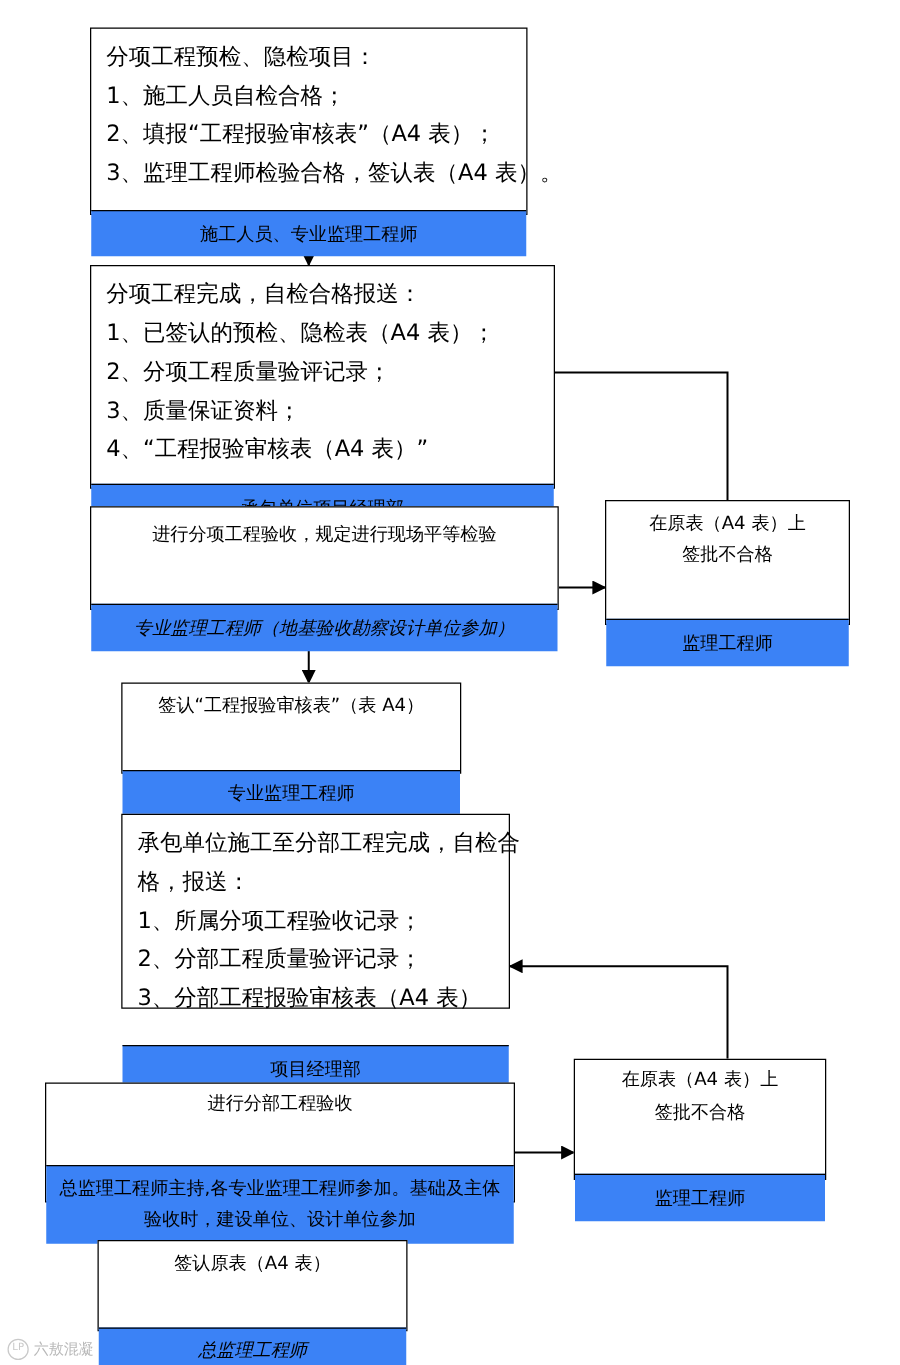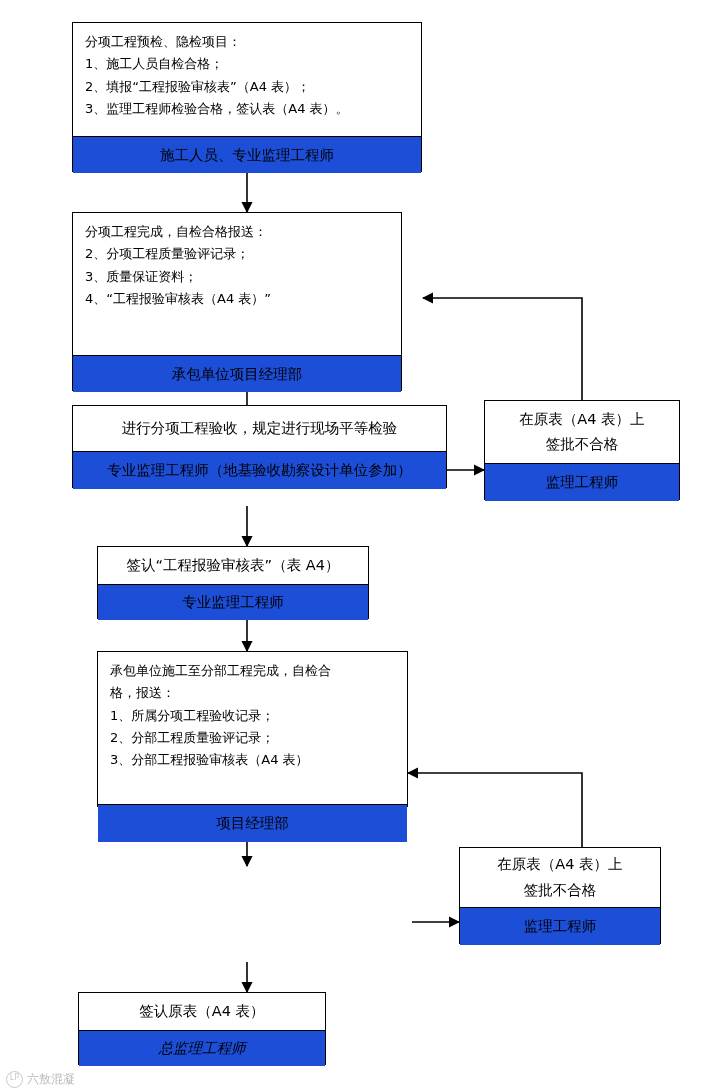--- a/index.html
+++ b/index.html
@@ -1,23 +1,23 @@
 <!DOCTYPE html>
 <html><head>
 <meta charset="utf-8">
 <style>
   html,body{margin:0;padding:0;background:#ffffff;}
   body{width:720px;height:1092px;position:relative;font-family:"DejaVu Sans","Liberation Sans",sans-serif;color:#000;}
   .canvas{position:absolute;left:0;top:0;width:720px;height:1092px;overflow:hidden;}
   svg.lines{position:absolute;left:0;top:0;width:720px;height:1092px;pointer-events:none;}
   .box{position:absolute;box-sizing:border-box;border:1px solid #000;background:#fff;}
-  .body{box-sizing:border-box;padding:8px 10px 8px 12px;font-size:13px;line-height:1.72;}
+  .body{box-sizing:border-box;padding:8px 10px 8px 12px;font-size:18px;line-height:1.72;}
   .body .line{white-space:nowrap;}
-  .foot{box-sizing:border-box;border-top:1px solid #000;background:#1d4ed8;font-size:14.5px;
-        display:flex;align-items:center;justify-content:center;text-align:center;}
+  .foot{box-sizing:border-box;border-top:1px solid #000;background:#3b82f6;font-size:14.5px;
+        display:flex;align-items:center;justify-content:center;text-align:center;margin-top:32px;}
   .small-body{box-sizing:border-box;padding:6px 10px;font-size:14.5px;line-height:1.6;text-align:left;}
   .wm{position:absolute;left:6px;bottom:4px;font-size:12px;color:#b8b8b8;display:flex;align-items:center;gap:4px;}
   .wm .logo{width:15px;height:15px;border:1.5px solid #c9c9c9;border-radius:50%;
             font-size:8px;line-height:12px;text-align:center;color:#c9c9c9;}
 </style>
 </head>
 <body>
 
 <div class="canvas">
 
@@ -52,33 +52,34 @@
   <div class="box" style="left:72px;top:22px;width:350px;height:150px;">
     <div class="body" style="height:113px;">
       <div class="line">分项工程预检、隐检项目：</div>
       <div class="line">1、施工人员自检合格；</div>
       <div class="line">2、填报“工程报验审核表”（A4 表）；</div>
       <div class="line">3、监理工程师检验合格，签认表（A4 表）。</div>
     </div>
     <div class="foot" style="height:37px;">施工人员、专业监理工程师</div>
   </div>
 
-  <div class="box" style="left:72px;top:212px;width:330px;height:179px;">
+  <div class="box" style="left:72px;top:212px;width:372px;height:179px;">
     <div class="body" style="height:142px;">
       <div class="line">分项工程完成，自检合格报送：</div>
+      <div class="line">1、已签认的预检、隐检表（A4 表）；</div>
       <div class="line">2、分项工程质量验评记录；</div>
       <div class="line">3、质量保证资料；</div>
       <div class="line">4、“工程报验审核表（A4 表）”</div>
     </div>
     <div class="foot" style="height:37px;">承包单位项目经理部</div>
   </div>
 
   <div class="box" style="left:72px;top:405px;width:375px;height:83px;">
     <div class="small-body" style="height:45px;display:flex;align-items:center;justify-content:center;">进行分项工程验收，规定进行现场平等检验</div>
-    <div class="foot" style="height:38px;">专业监理工程师（地基验收勘察设计单位参加）</div>
+    <div class="foot" style="height:38px;font-style:italic;">专业监理工程师（地基验收勘察设计单位参加）</div>
   </div>
 
   <div class="box" style="left:484px;top:400px;width:196px;height:100px;">
     <div class="small-body" style="height:62px;display:flex;flex-direction:column;align-items:center;justify-content:center;line-height:1.75;">
       <div>在原表（A4 表）上</div>
       <div>签批不合格</div>
     </div>
     <div class="foot" style="height:38px;">监理工程师</div>
   </div>
 
@@ -91,20 +92,24 @@
     <div class="body" style="height:152px;">
       <div class="line">承包单位施工至分部工程完成，自检合</div>
       <div class="line">格，报送：</div>
       <div class="line">1、所属分项工程验收记录；</div>
       <div class="line">2、分部工程质量验评记录；</div>
       <div class="line">3、分部工程报验审核表（A4 表）</div>
     </div>
     <div class="foot" style="height:38px;">项目经理部</div>
   </div>
 
+  <div class="box" style="left:36px;top:866px;width:376px;height:96px;">
+    <div class="small-body" style="height:33px;display:flex;align-items:center;justify-content:center;">进行分部工程验收</div>
+    <div class="foot" style="height:63px;padding:4px 8px;line-height:1.7;">总监理工程师主持,各专业监理工程师参加。基础及主体验收时，建设单位、设计单位参加</div>
+  </div>
 
   <div class="box" style="left:459px;top:847px;width:202px;height:97px;">
     <div class="small-body" style="height:59px;display:flex;flex-direction:column;align-items:center;justify-content:center;line-height:1.75;">
       <div>在原表（A4 表）上</div>
       <div>签批不合格</div>
     </div>
     <div class="foot" style="height:38px;">监理工程师</div>
   </div>
 
   <div class="box" style="left:78px;top:992px;width:248px;height:73px;">

